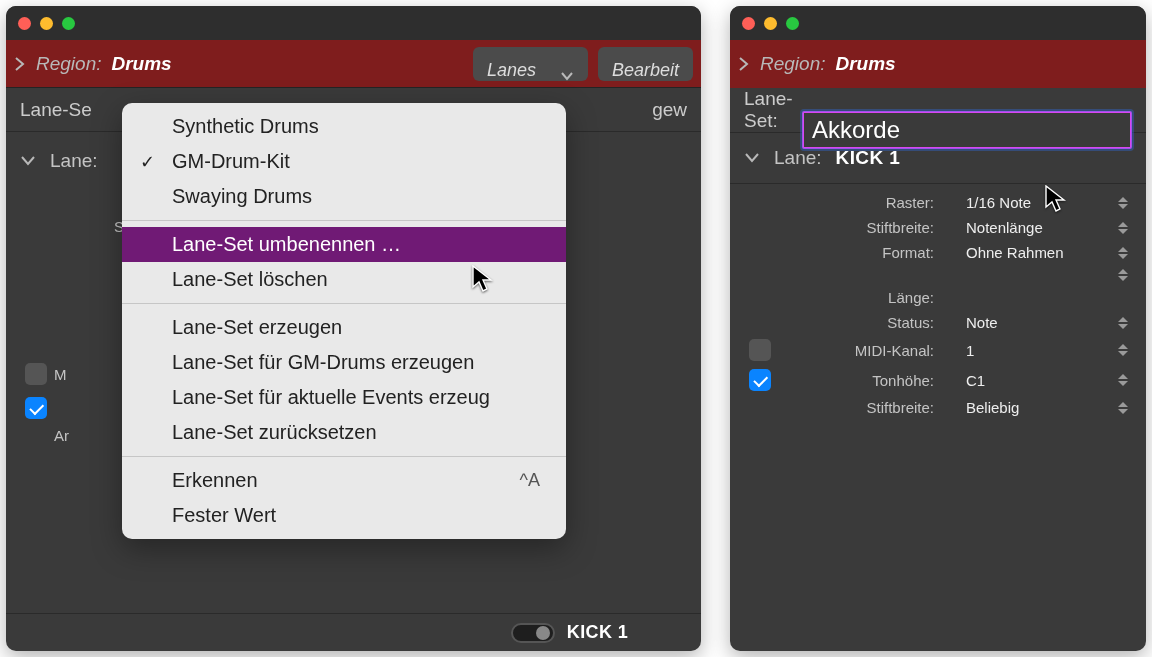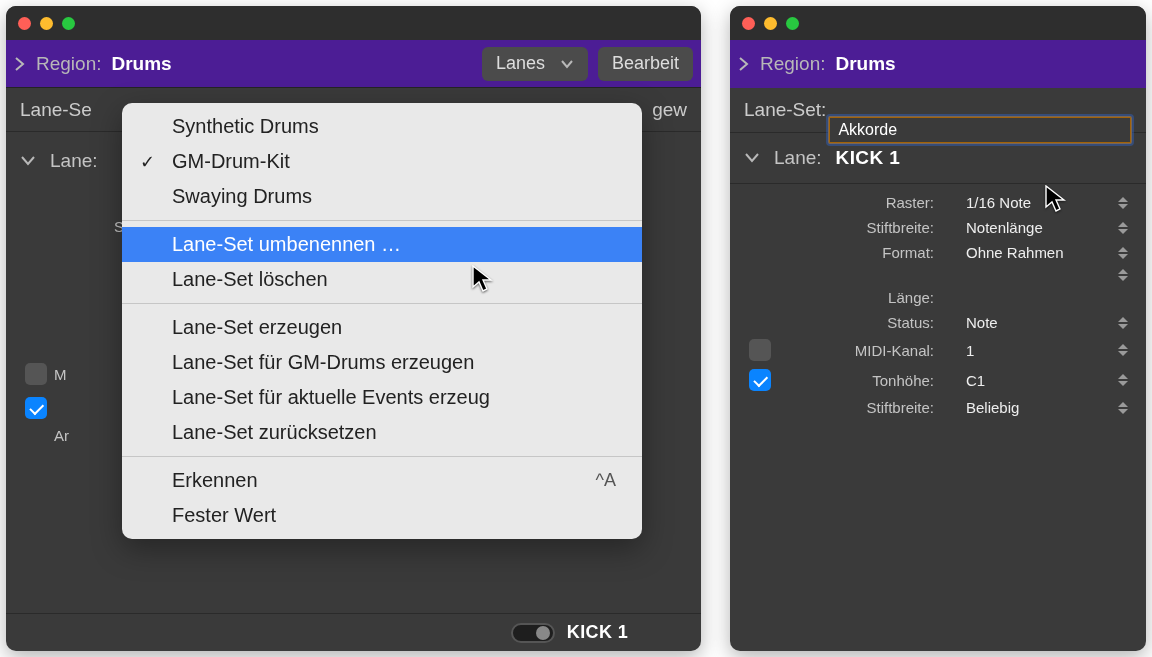--- a/index.html
+++ b/index.html
@@ -21,37 +21,38 @@
     padding-left: 12px;
     gap: 9px;
   }
   .tl-btn { width: 13px; height: 13px; border-radius: 50%; }
   .tl-close { background: #ff5f57; }
   .tl-min   { background: #febc2e; }
   .tl-max   { background: #28c840; }
 
   .toolbar {
     height: 48px;
-    background: #4c1d95;
+    background: #7f1d1d;
     display: flex;
     align-items: center;
     justify-content: space-between;
     padding: 0 8px;
     border-bottom: 1px solid #242424;
+    font-style: italic;
   }
   .region-group { display:flex; align-items:center; gap:10px; font-size: 19px; }
   .chev { display:inline-block; transform: rotate(0deg); }
   .chev svg, .ddchev svg, .chev-down svg { display:block; stroke:#b8b8b8; stroke-width:2; fill:none; }
   .region-label { color:#b8b8b8; }
   .region-value { color:#fff; font-weight:600; }
 
   .tool-right { display:flex; gap:10px; }
   .dd-btn {
     background:#4b4b4b; color:#ddd; border-radius:6px;
-    height:34px; padding:0 14px; display:flex; align-items:center; gap:15px;
+    height:34px; padding:0 14px; display:flex; align-items:flex-end; gap:24px;
     font-size:18px;
   }
   .dd-btn .ddchev svg { width:14px; height:10px; }
 
   .row {
     display:flex; align-items:center; height:44px; padding:0 14px;
     font-size:19px; color:#ccc;
   }
   .row .label { color:#ccc; }
   .section-row { border-bottom:1px solid #2a2a2a; }
@@ -81,51 +82,51 @@
   }
 
   .lane-header {
     display:flex; align-items:center; padding:10px 14px;
     gap:14px; font-size:19px;
   }
   .lane-header .llabel { color:#c4c4c4; }
   .lane-header .lval { color:#fff; font-weight:700; letter-spacing:0.4px; }
 
   .text-input {
-    background:#3a3a3a; color:#fff; border:2px solid #a16207;
-    border-radius:2px; padding:3px 8px; font-size:16px;
+    background:#3a3a3a; color:#fff; border:2px solid #d946ef;
+    border-radius:2px; padding:3px 8px; font-size:24px;
     outline: 3px solid rgba(47,111,237,0.35); outline-offset: -1px; margin-top: 40px;
   }
   .text-input::selection { background:#2f6fed; color:#fff; }
 
   
   .bottom-chunk { display:flex; align-items:center; padding:8px 14px; gap:12px; border-top:1px solid #2a2a2a;}
   .toggle-oval { width:44px; height:20px; border-radius:12px; background:#1e1e1e; border:2px solid #555; position:relative;}
   .toggle-oval::after{ content:""; position:absolute; right:3px; top:1px; width:14px; height:14px; border-radius:50%; background:#888;}
   .kick-label { color:#fff; font-weight:600; letter-spacing:0.4px; font-size:18px;}
 
   
   .ctx-menu {
     position:absolute;
     background:#e9e9e9;
     border-radius:10px;
     padding:6px 0;
     box-shadow: 0 10px 30px rgba(0,0,0,0.35);
     color:#222;
-    width:520px;
+    width:444px;
   }
   .ctx-item {
     display:flex; align-items:center;
     padding:6px 26px 6px 50px;
     font-size:20px;
     position:relative;
   }
   .ctx-item .shortcut { margin-left:auto; color:#555; font-size:18px; }
   .ctx-item .check { position:absolute; left:18px; font-size:18px; }
-  .ctx-item.highlight { background:#3b82f6; color:#fff; }
+  .ctx-item.highlight { background:#701a75; color:#fff; }
   .ctx-sep { height:1px; background:#c6c6c6; margin:6px 0; }
 
   
   .cursor { position:absolute; pointer-events:none; }
   .cursor svg { filter: drop-shadow(0 1px 1px rgba(0,0,0,0.6)); }
 
   
   #win-left  { left:6px;  top:6px;  width:695px; height:645px; }
   
   #win-right { left:730px; top:6px; width:416px; height:645px; }

